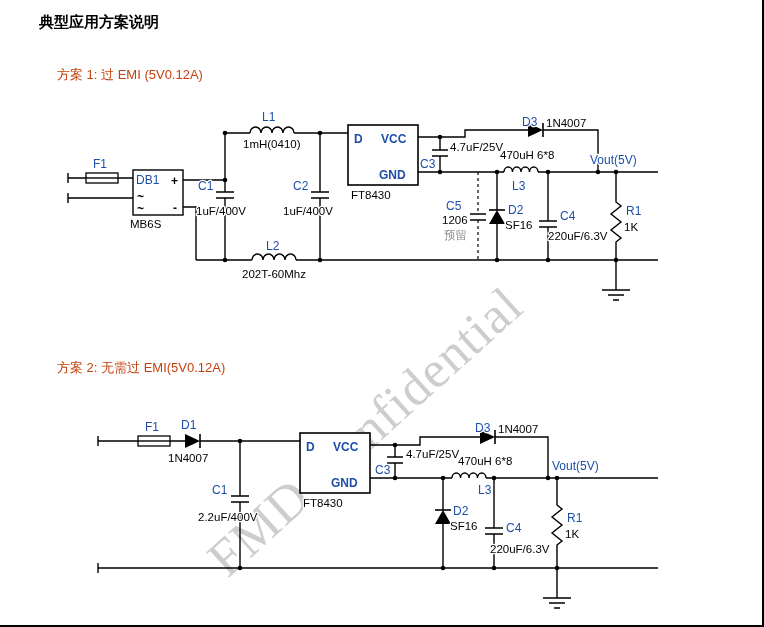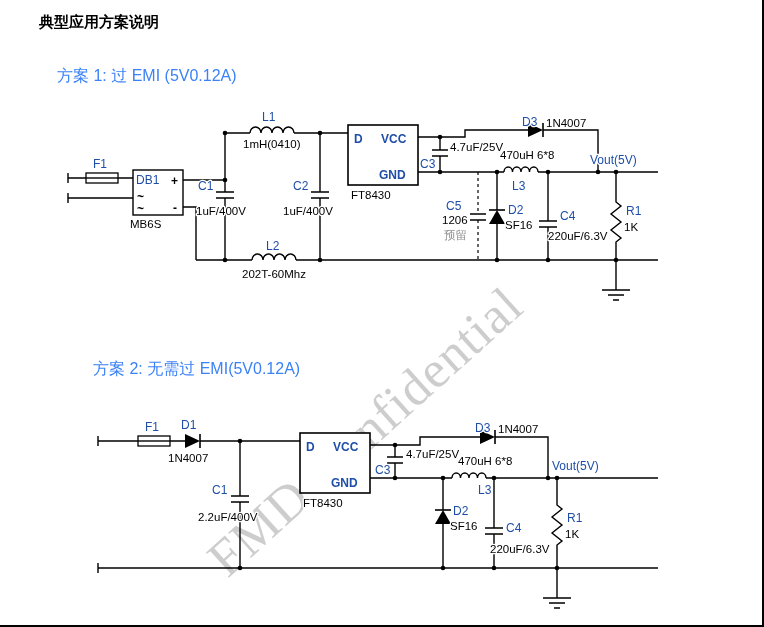--- a/index.html
+++ b/index.html
@@ -2,23 +2,23 @@
 <html><head>
 <meta charset="utf-8">
 <style>
   html,body{margin:0;padding:0;background:#fff;}
   .page{
     position:relative;width:764px;height:627px;background:#fff;
     border-right:2px solid #000;border-bottom:2px solid #000;box-sizing:border-box;
     overflow:hidden;font-family:"Liberation Sans","DejaVu Sans",sans-serif;
   }
   .doc-title{position:absolute;left:39px;top:13px;font-size:15px;font-weight:bold;color:#000;}
-  .scheme-heading{position:absolute;left:57px;font-size:16px;color:#3b82f6;}
+  .scheme-heading{position:absolute;left:57px;font-size:13px;color:#c2410c;}
   #heading1{top:66px;}
-  #heading2{top:359px;margin-left:36px;}
+  #heading2{top:359px;}
   .watermark{
     position:absolute;left:80px;top:402px;width:570px;text-align:center;
     font-family:"Liberation Serif","DejaVu Serif",serif;font-size:52px;letter-spacing:1px;
     color:#8a8a8a;opacity:0.42;transform:rotate(-42deg);white-space:nowrap;pointer-events:none;
   }
   svg.schem{position:absolute;left:0;top:0;}
   .w{stroke:#000;stroke-width:1.4;fill:none;}
   .wd{stroke:#000;stroke-width:1.2;fill:none;stroke-dasharray:3 3;}
   .plate{stroke:#000;stroke-width:1.6;fill:none;}
   .tri{fill:#000;stroke:none;}

